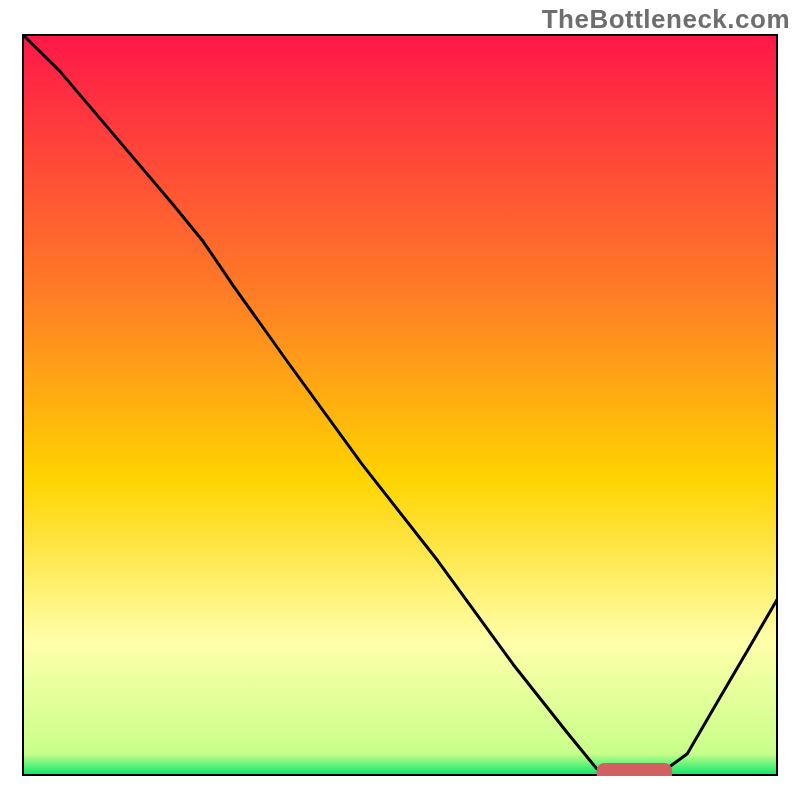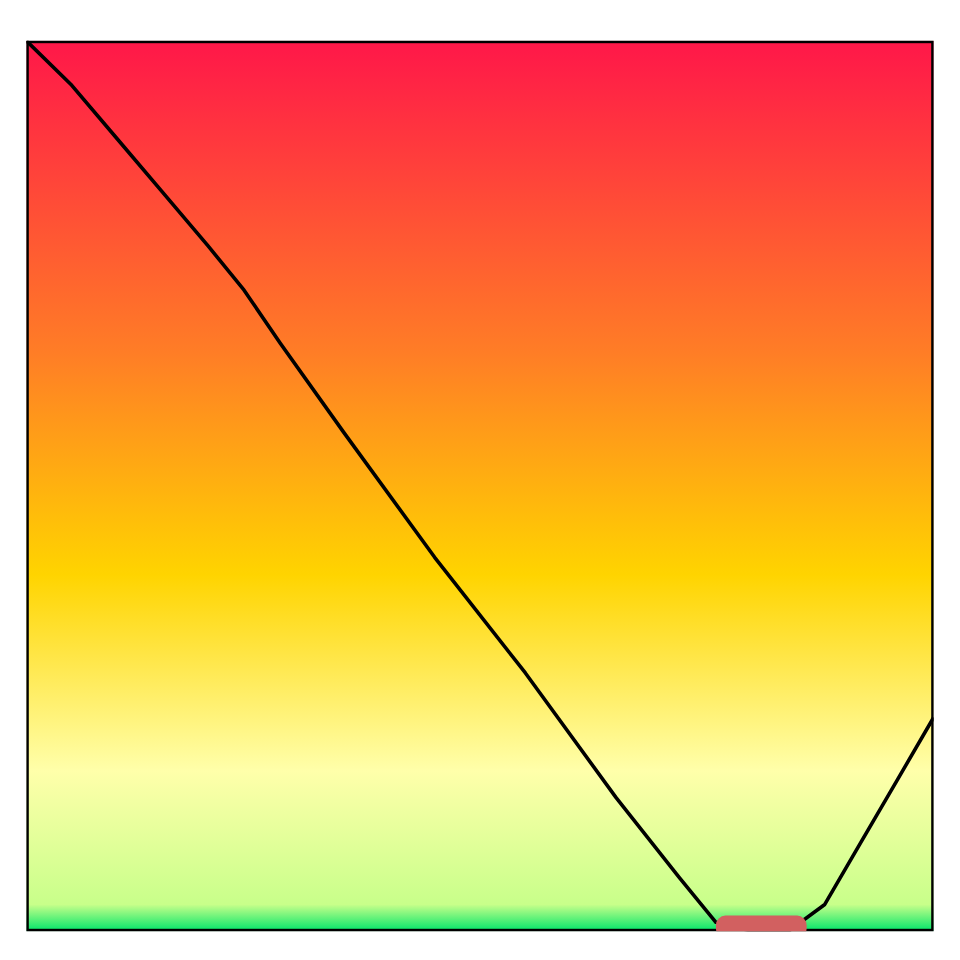--- a/index.html
+++ b/index.html
@@ -32,20 +32,21 @@
     top: 34px;
     width: 756px;
     height: 742px;
   }
   svg { display: block; }
 </style>
 </head>
 <body>
 
 <div class="page">
+  <div class="watermark">TheBottleneck.com</div>
 
   <div class="plot-wrap">
     <svg id="plot-svg" width="756" height="742" viewBox="0 0 756 742" preserveAspectRatio="none">
       <defs>
         <linearGradient id="bg-grad" x1="0" y1="0" x2="0" y2="1">
           <stop id="g0" offset="0%" stop-color="#ff1749"></stop>
           <stop id="g1" offset="35%" stop-color="#ff7d26"></stop>
           <stop id="g2" offset="60%" stop-color="#ffd400"></stop>
           <stop id="g3" offset="82%" stop-color="#ffffaa"></stop>
           <stop id="g4" offset="97%" stop-color="#c8ff8a"></stop>

